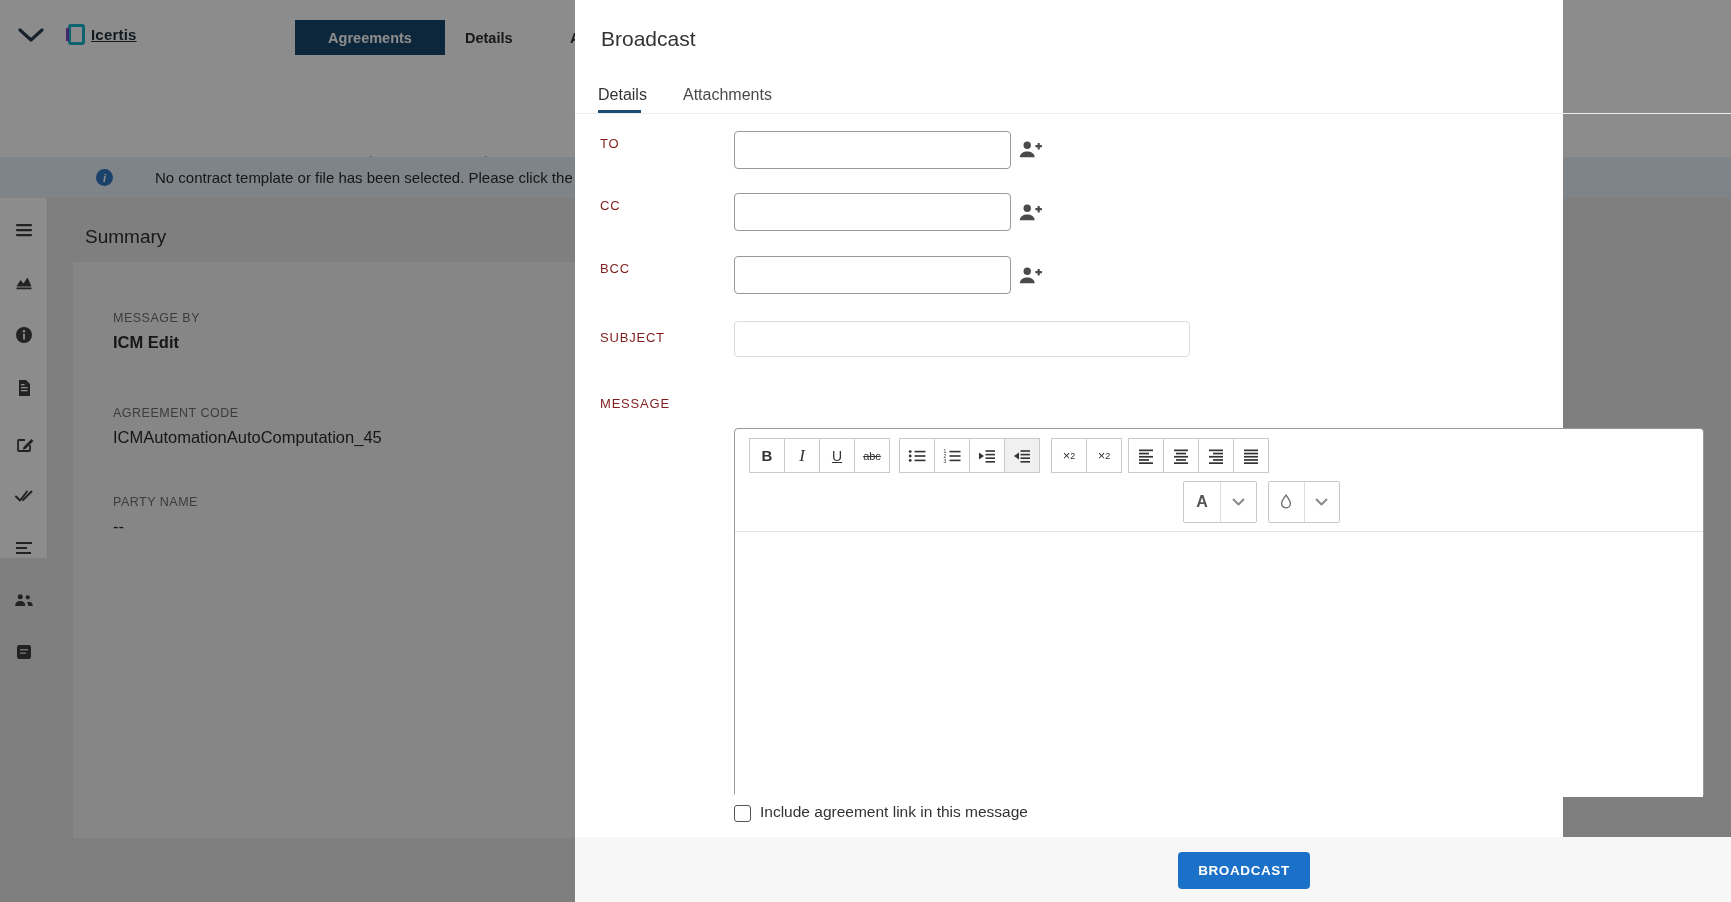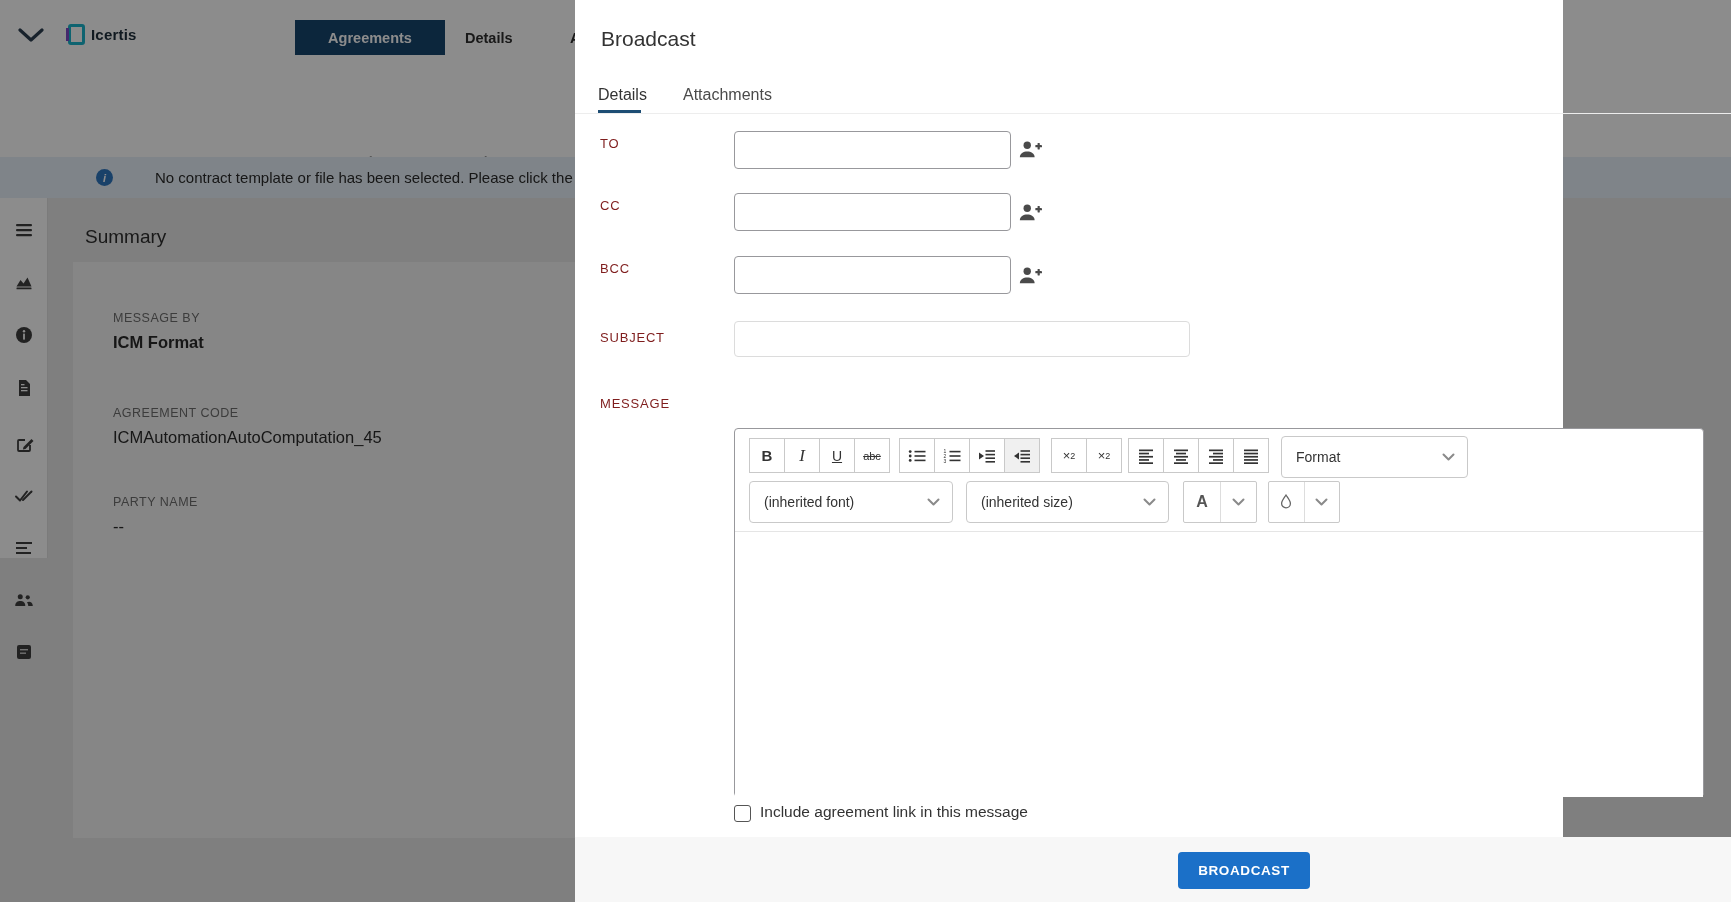--- a/index.html
+++ b/index.html
@@ -6,21 +6,21 @@
   html,body { width:1731px; height:902px; overflow:hidden; }
   body { font-family:"Liberation Sans", sans-serif; background:#fff; position:relative; }
 
   
   .app { position:absolute; inset:0; background:#fff; }
   .topbar { position:absolute; left:0; top:0; width:1731px; height:72px; background:#fff; }
   .top-chevron { position:absolute; left:18px; top:27px; }
   .logo { position:absolute; left:68px; top:24px; display:flex; align-items:center; }
   .logo-mark { width:17px; height:21px; border:3px solid #1ab5cc; border-radius:3px; position:relative; }
   .logo-mark::before { content:""; position:absolute; left:-5px; top:1px; width:3px; height:13px; background:#7d49c6; }
-  .logo-text { font-size:15px; font-weight:700; color:#20303c; margin-left:6px; letter-spacing:.2px; }
+  .logo-text { font-size:15px; font-weight:700; color:#20303c; margin-left:6px; letter-spacing:.2px;text-decoration:underline; }
   .nav-tab-active { position:absolute; left:295px; top:20px; width:150px; height:35px; background:#17456e;
     color:#fff; font-size:14.5px; font-weight:700; display:flex; align-items:center; justify-content:center; }
   .nav-tab { position:absolute; top:20px; height:35px; display:flex; align-items:center;
     color:#2e2e2e; font-size:14.5px; font-weight:700; }
   .nav-requests { left:465px; }
   .nav-assoc { left:570px; }
 
   .crumb-region { position:absolute; left:0; top:72px; width:1731px; height:85px; background:#fff; }
   .crumbs { position:absolute; left:25px; top:80px; display:flex; align-items:baseline; white-space:nowrap; }
   .crumb-link { color:#2271b3; font-size:14px; }
@@ -184,21 +184,21 @@
       </svg>
     <svg class="side-ico" style="top:444px" viewBox="0 0 20 20">
         <rect x="3" y="3" width="14" height="14" rx="2" fill="#3f3f3f"></rect>
         <rect x="6" y="7" width="8" height="1.4" fill="#cfcfcf"></rect>
         <rect x="6" y="10.5" width="6" height="1.4" fill="#cfcfcf"></rect>
       </svg>
 
     <div class="summary-title">Summary</div>
     <div class="card">
       <span class="fld-label" style="top:49px">MESSAGE BY</span>
-      <span class="fld-value fld-bold" style="top:71px">ICM Format</span>
+      <span class="fld-value fld-bold" style="top:71px">ICM Edit</span>
       <span class="fld-label" style="top:144px">AGREEMENT CODE</span>
       <span class="fld-value" style="top:166px">ICMAutomationAutoComputation_45</span>
       <span class="fld-label" style="top:233px">PARTY NAME</span>
       <span class="fld-value" style="top:255px">--</span>
     </div>
   </div>
 </div>
 
 <div class="overlay"></div>
 
@@ -355,39 +355,21 @@
               <rect x="1" y="1.5" width="14" height="1.7"></rect>
               <rect x="1" y="4.7" width="14" height="1.7"></rect>
               <rect x="1" y="7.9" width="14" height="1.7"></rect>
               <rect x="1" y="11.1" width="14" height="1.7"></rect>
               <rect x="1" y="14.3" width="14" height="1.7"></rect>
             </g>
           </svg>
       </div>
     </div>
 
-    <div class="dd" style="left:546px; top:7px; width:187px; height:42px;">
-      <span class="dd-label">Format</span>
-      <svg class="dd-chev" width="13" height="9" viewBox="0 0 13 9">
-          <polyline points="1.5,1.5 6.5,6.5 11.5,1.5" fill="none" stroke="#8a8a8a" stroke-width="2" stroke-linecap="round" stroke-linejoin="round"></polyline>
-        </svg>
-    </div>
-
-    <div class="dd" style="left:14px; top:52px; width:204px; height:42px;">
-      <span class="dd-label">(inherited font)</span>
-      <svg class="dd-chev" width="13" height="9" viewBox="0 0 13 9">
-          <polyline points="1.5,1.5 6.5,6.5 11.5,1.5" fill="none" stroke="#8a8a8a" stroke-width="2" stroke-linecap="round" stroke-linejoin="round"></polyline>
-        </svg>
-    </div>
-    <div class="dd" style="left:231px; top:52px; width:203px; height:42px;">
-      <span class="dd-label">(inherited size)</span>
-      <svg class="dd-chev" width="13" height="9" viewBox="0 0 13 9">
-          <polyline points="1.5,1.5 6.5,6.5 11.5,1.5" fill="none" stroke="#8a8a8a" stroke-width="2" stroke-linecap="round" stroke-linejoin="round"></polyline>
-        </svg>
-    </div>
+
 
     <div class="split" style="left:448px; width:74px;">
       <div class="split-main split-a">A</div>
       <div class="split-chev">
         <svg width="13" height="9" viewBox="0 0 13 9">
             <polyline points="1.5,1.5 6.5,6.5 11.5,1.5" fill="none" stroke="#8a8a8a" stroke-width="2" stroke-linecap="round" stroke-linejoin="round"></polyline>
           </svg>
       </div>
     </div>
     <div class="split" style="left:533px; width:72px;">

